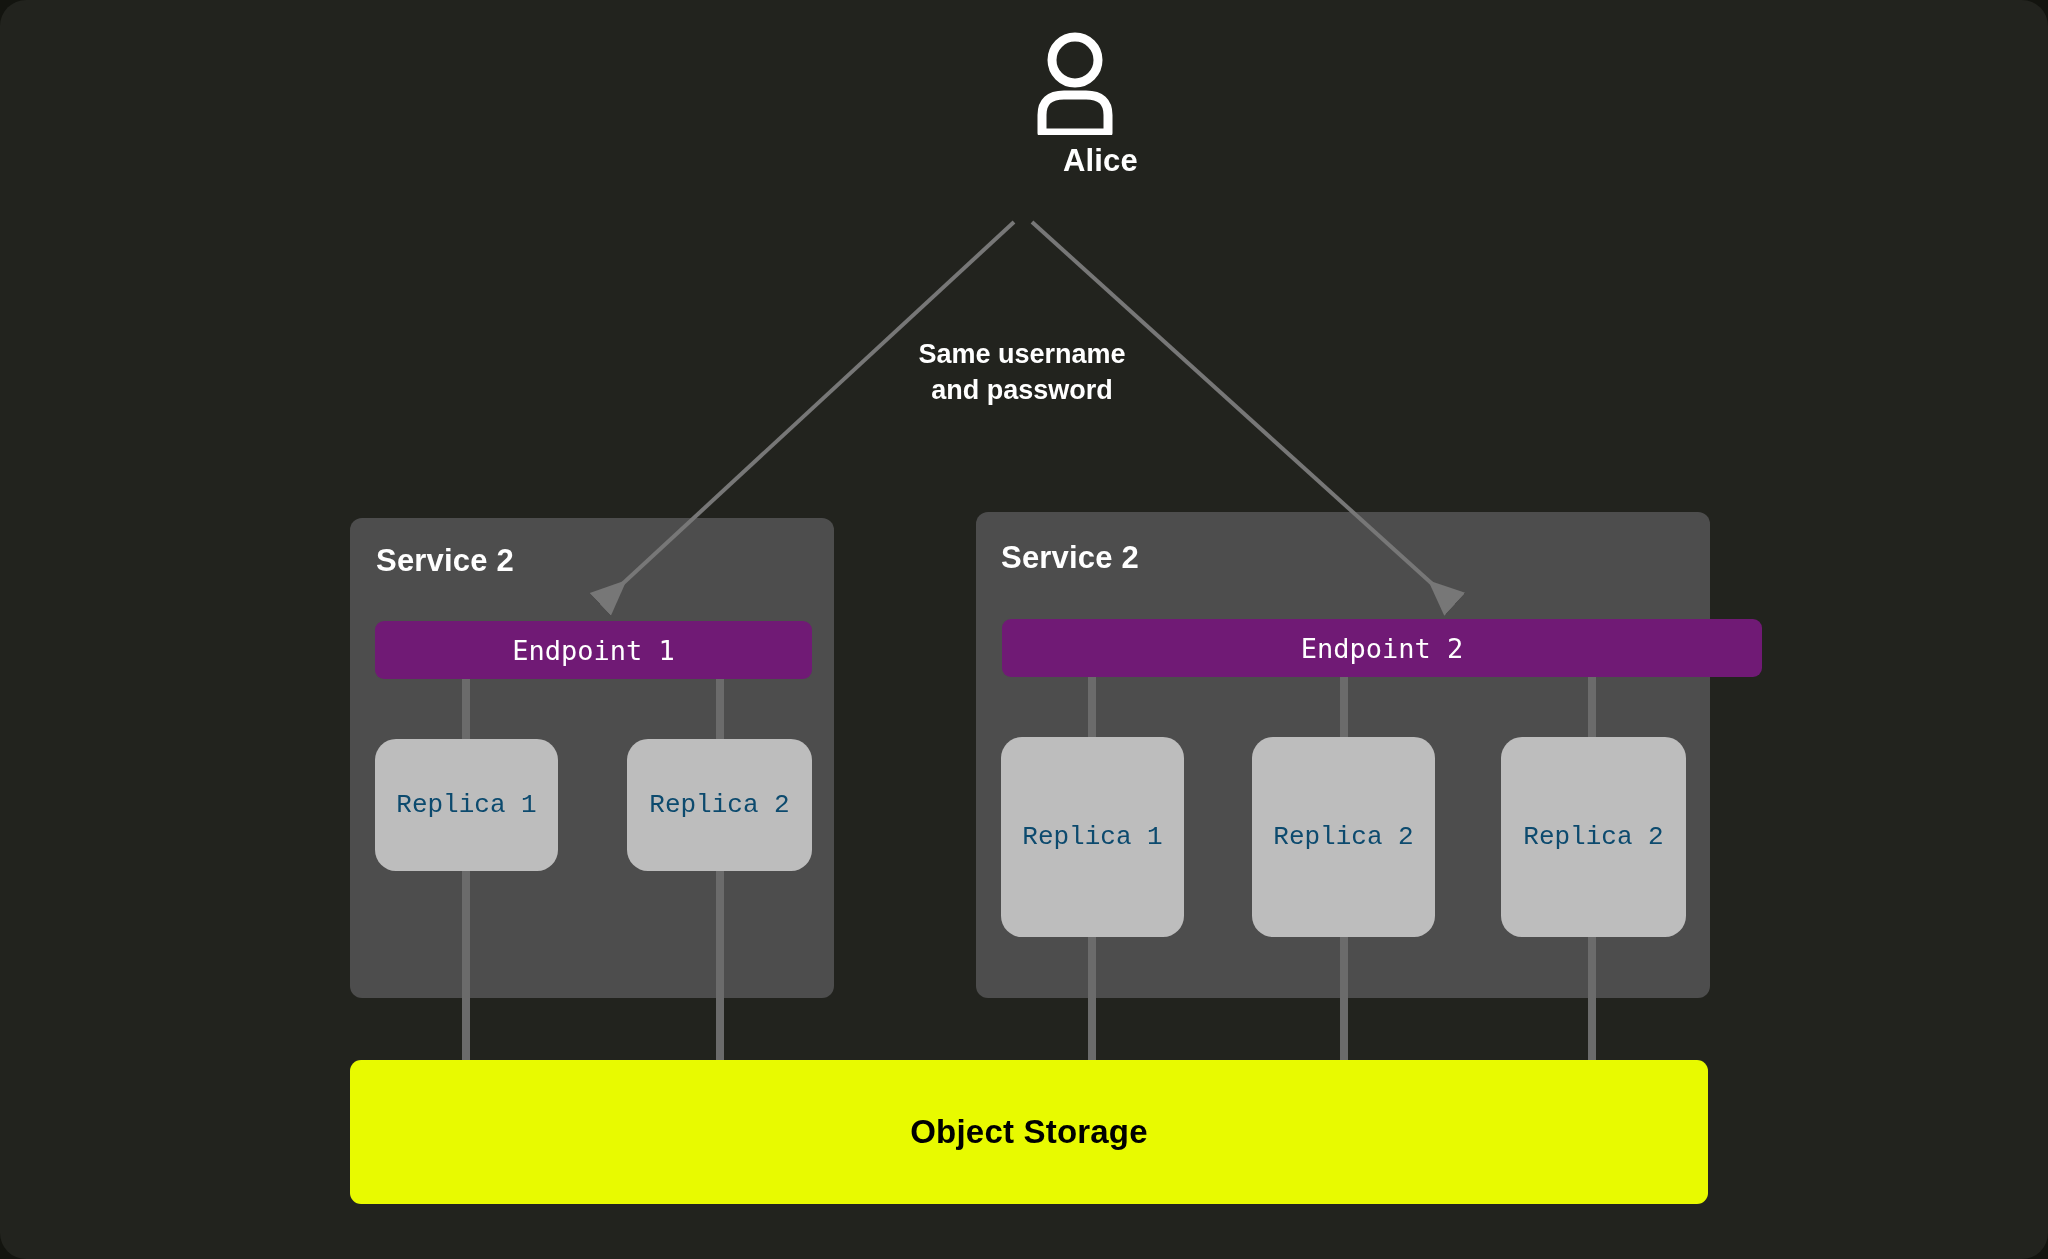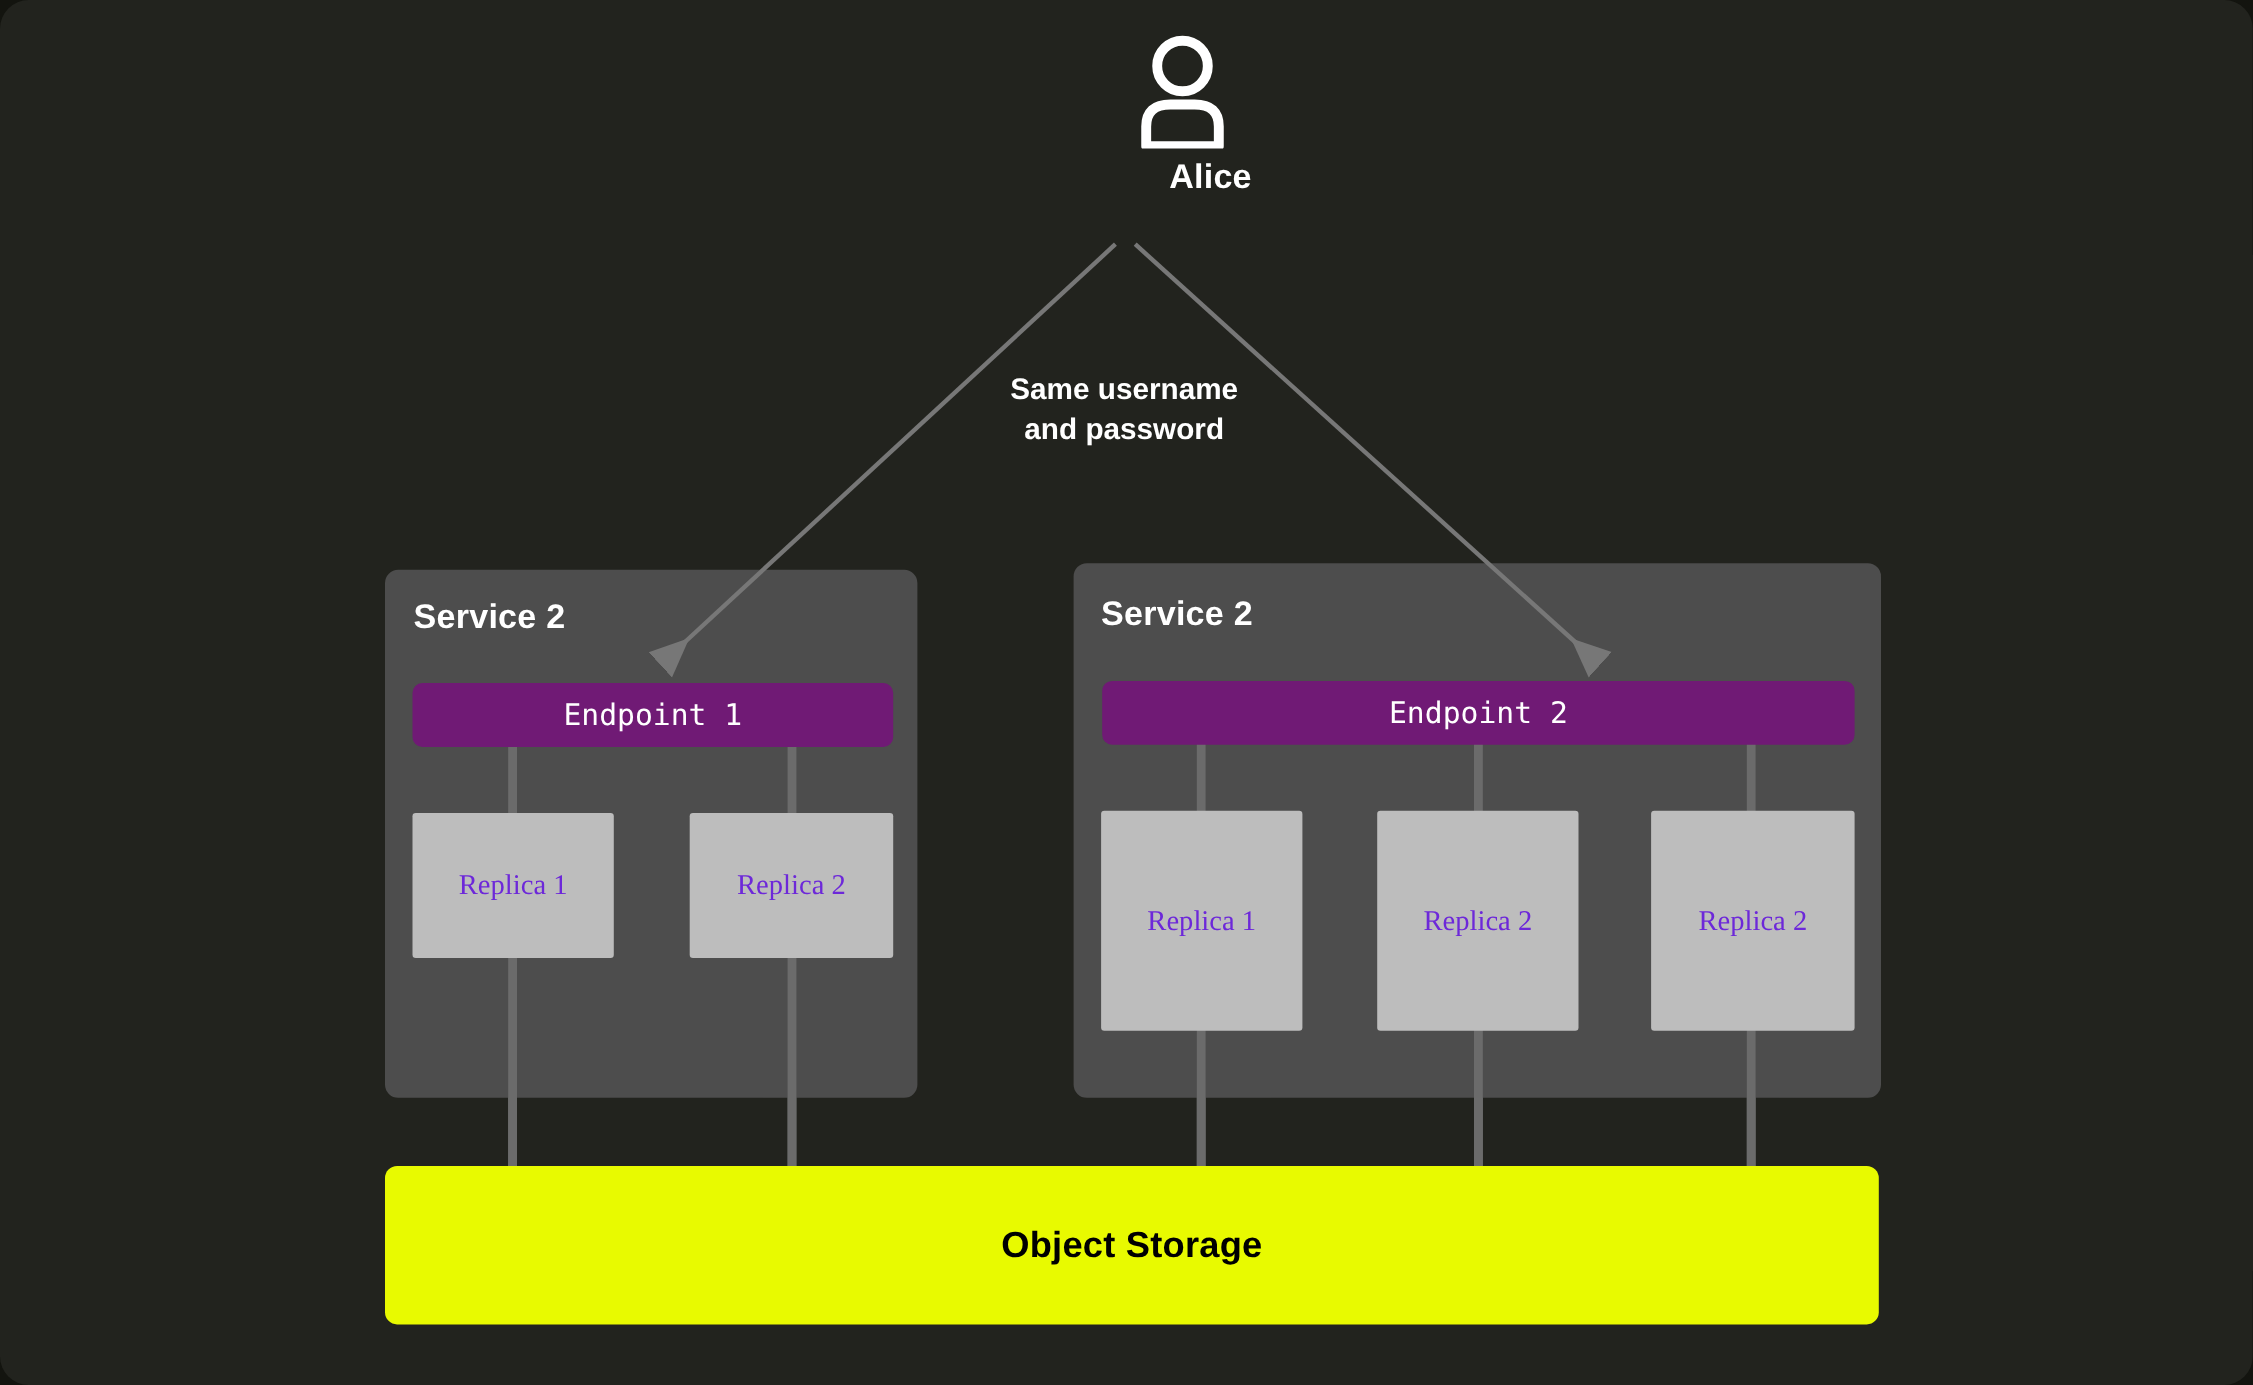--- a/index.html
+++ b/index.html
@@ -93,26 +93,26 @@
     color: #ffffff;
     font-family: "DejaVu Sans Mono", "Liberation Mono", monospace;
     font-size: 27px;
     letter-spacing: 0;
   }
 
   
   .replica-box {
     position: absolute;
     background: #bdbdbd;
-    border-radius: 3px;
+    border-radius: 21px;
     display: flex;
     align-items: center;
     justify-content: center;
-    color: #6d28d9;
-    font-family: Liberation Serif, serif;
+    color: #0c4a6e;
+    font-family: Liberation Mono, monospace;
     font-size: 26px;
   }
 
   
   .vline {
     position: absolute;
     width: 8px;
     background: #6b6b6b;
   }
 
@@ -183,21 +183,21 @@
 
     <div class="service-title" style="left:376px; top:543px;">Service 2</div>
 
     <div class="endpoint-box" style="left:375px; top:621px; width:437px; height:58px;">Endpoint 1</div>
 
     <div class="replica-box" style="left:375px; top:739px; width:183px; height:132px;">Replica 1</div>
     <div class="replica-box" style="left:627px; top:739px; width:185px; height:132px;">Replica 2</div>
 
     <div class="service-title" style="left:1001px; top:540px;">Service 2</div>
 
-    <div class="endpoint-box" style="left:1002px; top:619px; width:684px; height:58px;">Endpoint 2</div>
+    <div class="endpoint-box" style="left:1002px; top:619px; width:760px; height:58px;">Endpoint 2</div>
 
     <div class="replica-box" style="left:1001px; top:737px; width:183px; height:200px;">Replica 1</div>
     <div class="replica-box" style="left:1252px; top:737px; width:183px; height:200px;">Replica 2</div>
     <div class="replica-box" style="left:1501px; top:737px; width:185px; height:200px;">Replica 2</div>
   </div>
 
   <div class="layer" id="arrow-layer">
     <svg width="2048" height="1259" viewBox="0 0 2048 1259">
       <defs>
         <marker id="arrowhead-left" markerWidth="9" markerHeight="9" refX="7.4" refY="4.5" orient="auto" markerUnits="strokeWidth">

